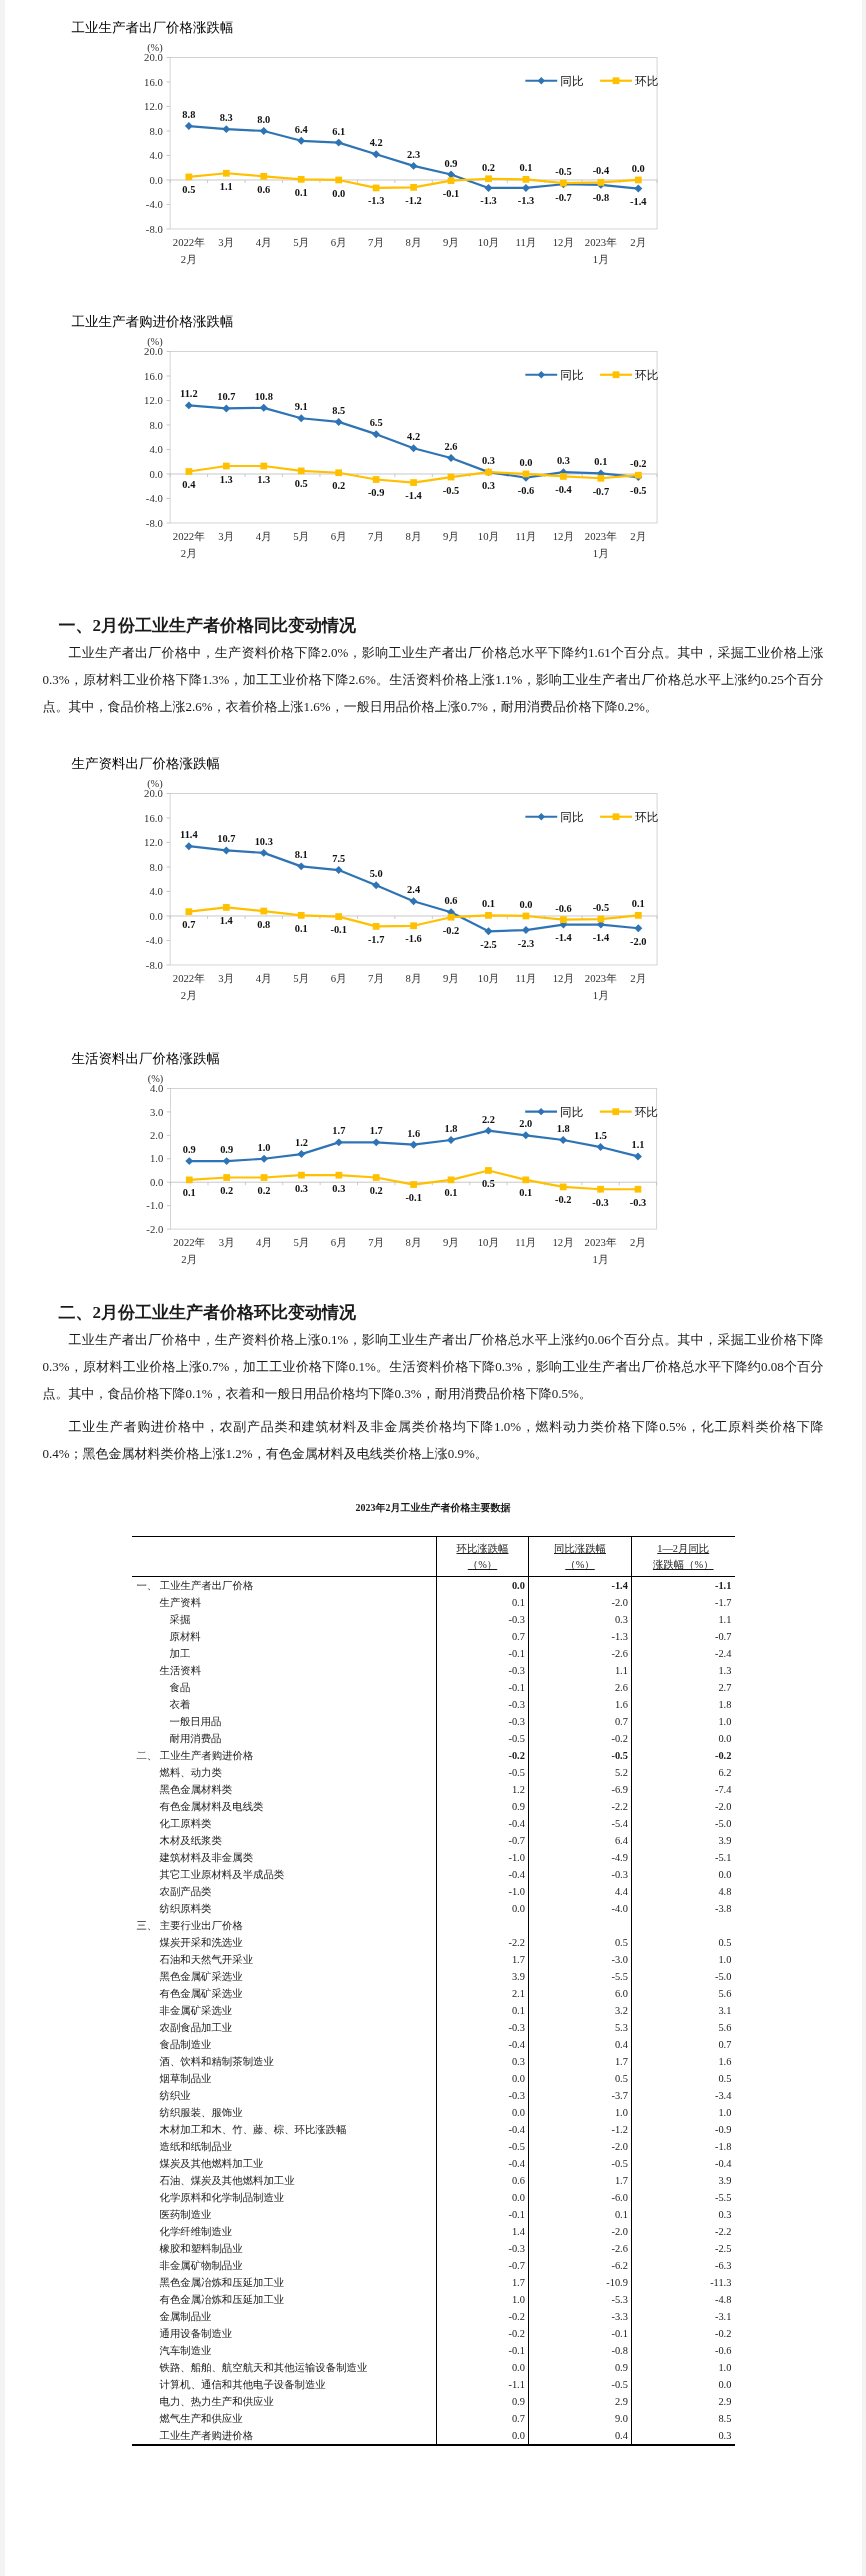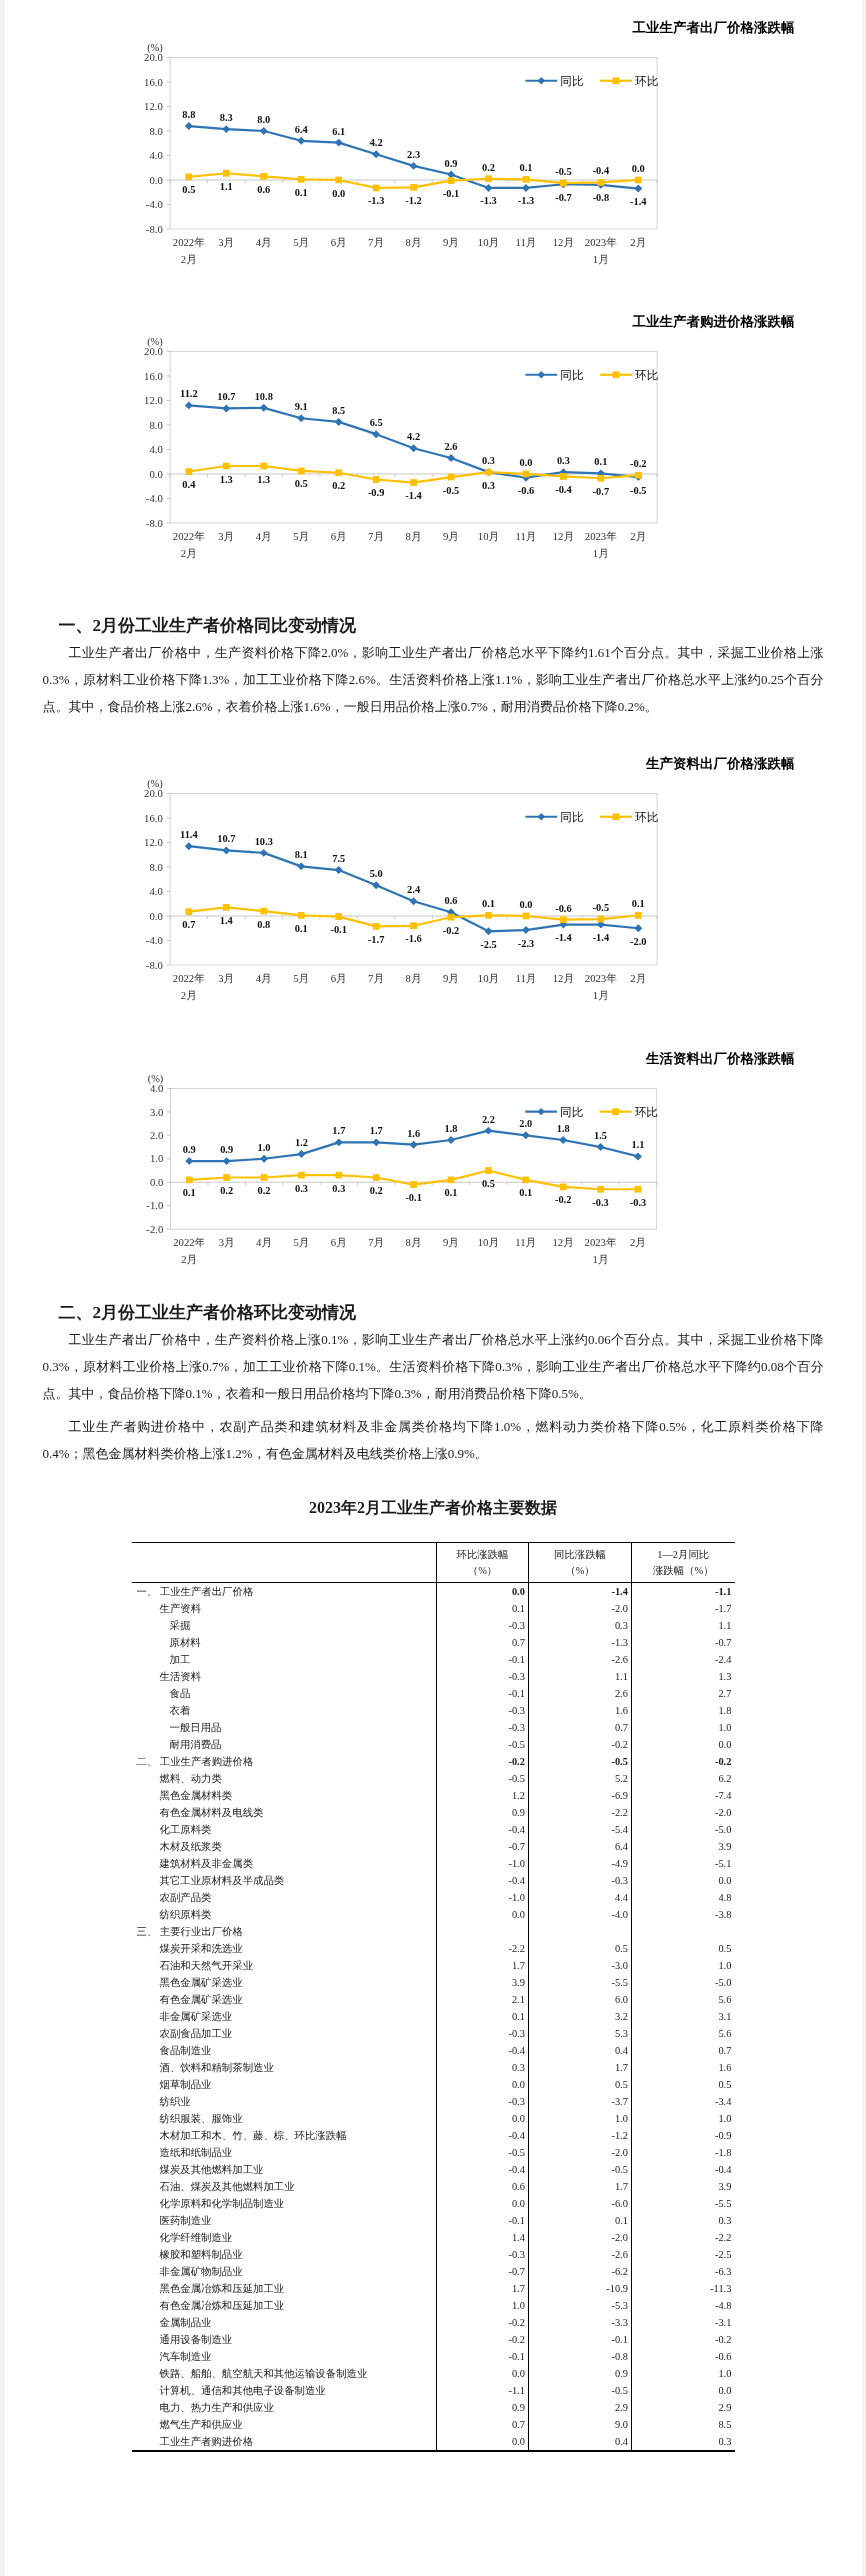--- a/index.html
+++ b/index.html
@@ -1,30 +1,30 @@
 <!DOCTYPE html>
 <html style="font-size:9.8px"><head>
 <meta charset="utf-8">
 <style>
   html,body{margin:0;padding:0;}
   body{background:#f3f3f3;font-family:"Liberation Serif", serif;color:#1a1a1a;}
   .page{width:857px;margin:0 auto;background:#ffffff;height:2576px;overflow:hidden;padding-top:16px;box-sizing:border-box;}
   .chart-block{width:723px;margin:0 auto 21px auto;position:relative;}
-  .chart-title{text-align:right;font-size:13.5px;font-weight:bold;color:#000;height:28px;line-height:24.5px;}
+  .chart-title{text-align:left;font-size:13.5px;font-weight:normal;color:#000;height:28px;line-height:24.5px;}
   .chart-svg{display:block;}
   .txt{margin:0 38px;}
   .sec-head{font-size:17px;font-weight:bold;line-height:27px;padding-left:16px;margin:3.7px 0 0 0;}
   .para{font-size:13px;line-height:27px;text-indent:2em;margin:0 0 6.1px 0;text-align:justify;}
-  .tbl-title{text-align:center;font-size:16px;font-weight:bold;margin:27px 0 21px 0;line-height:27px;}
+  .tbl-title{text-align:center;font-size:10px;font-weight:bold;margin:27px 0 15px 0;line-height:27px;}
   table.datatable{border-collapse:collapse;width:603px;margin:0 auto;border-top:1.8px solid #000;border-bottom:2.5px solid #000;table-layout:fixed;}
   table.datatable col.c-label{width:305px;}
   table.datatable col.c-num1{width:92px;}
   table.datatable col.c-num2{width:103px;}
   table.datatable col.c-num3{width:103px;}
-  table.datatable th{font-size:10.4px;font-weight:normal;text-align:center;padding:3.7px 1.2px;line-height:16px;border-bottom:1.8px solid #000;}
+  table.datatable th{font-size:10.4px;font-weight:normal;text-align:center;padding:3.7px 1.2px;line-height:16px;border-bottom:1.8px solid #000;text-decoration:underline;}
   table.datatable td{font-size:10.4px;height:17px;line-height:17px;padding:0;white-space:nowrap;overflow:hidden;}
   table.datatable td.num, table.datatable th.num{border-left:1.2px solid #000;}
   table.datatable td.num{text-align:right;padding-right:3.1px;}
   table.datatable td.lbl{padding-left:4.9px;}
   table.datatable tr.ind1 td.lbl{padding-left:28px;}
   table.datatable tr.ind2 td.lbl{padding-left:38px;}
   table.datatable tr.boldvals td.num{font-weight:bold;}
 </style>
 </head>
 <body>

